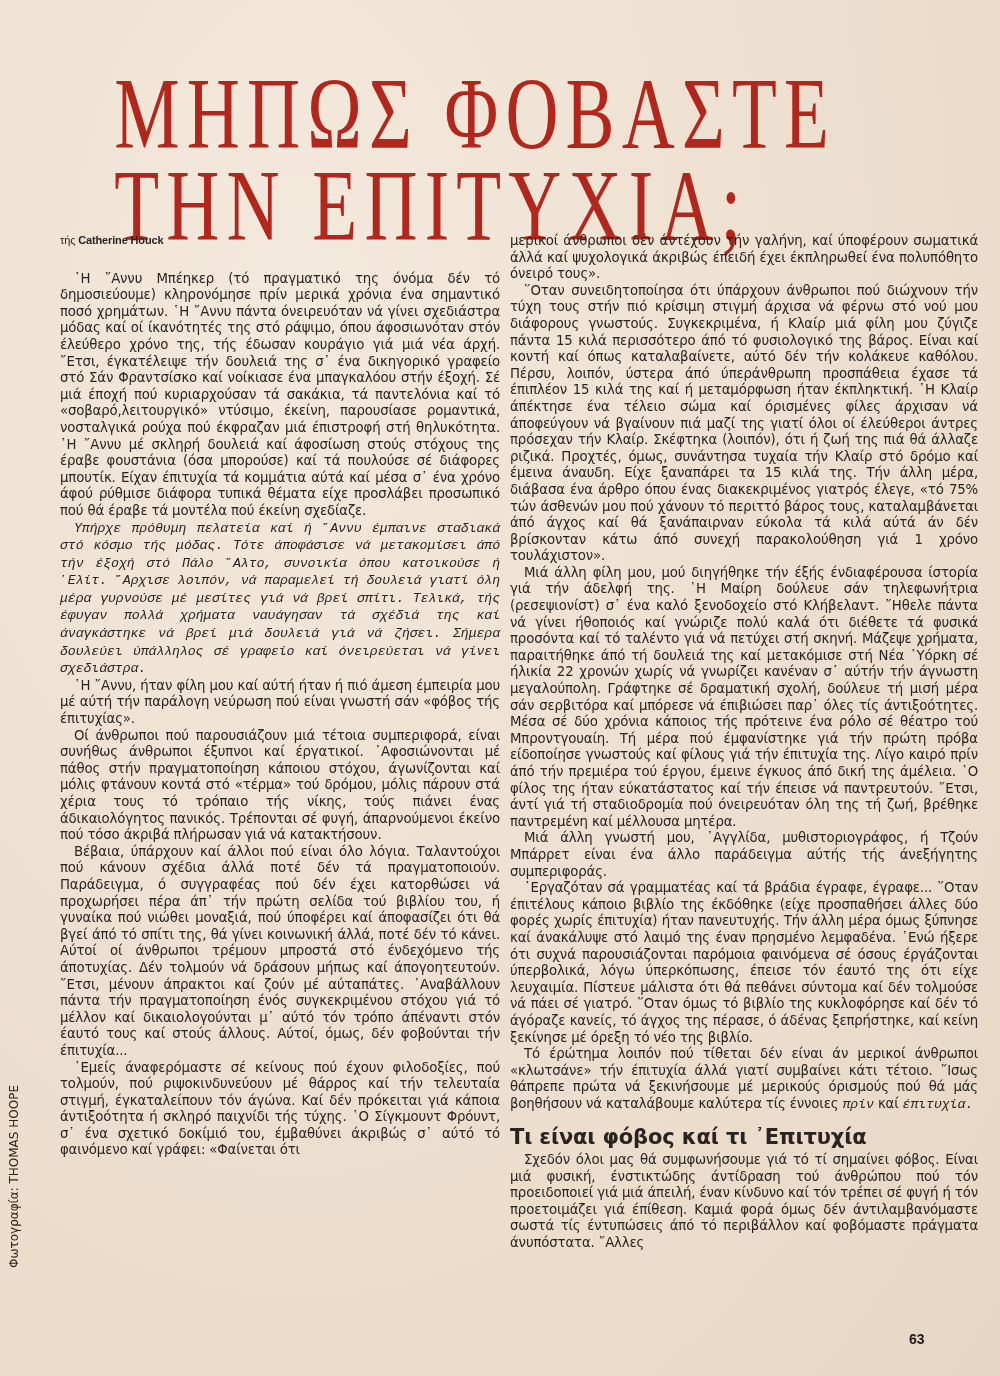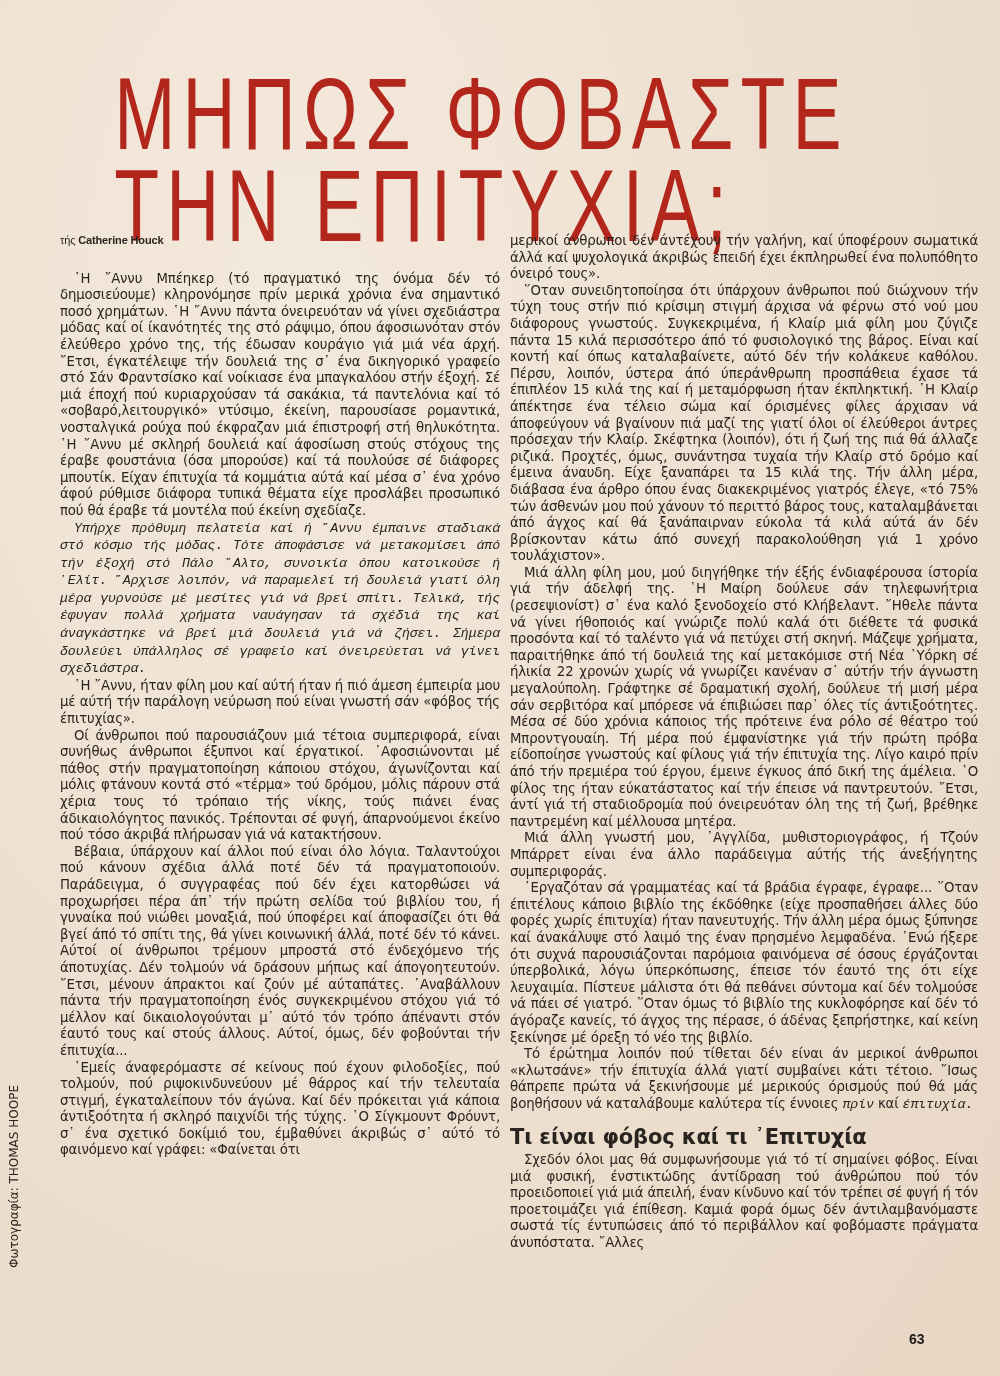--- a/index.html
+++ b/index.html
@@ -6,21 +6,21 @@
   body {
     width: 1000px; height: 1376px; overflow: hidden;
     background: #efe2d3;
     background-image: radial-gradient(ellipse at 30% 20%, #f3e9dc 0%, #eddfcf 55%, #e8d6c4 100%);
     position: relative;
     color: #2a2420;
   }
   .title {
     position: absolute; left: 0; top: 42px; width: 816px;
     text-align: right;
-    font-family: Liberation Sans, sans-serif;
+    font-family: Liberation Serif, serif;
     color: #b3261b;
     font-weight: normal;
     line-height: 1;
   }
   .title .line {
     display: block;
     font-size: 102px;
     letter-spacing: 10px;
     transform: scaleX(0.72);
     transform-origin: center;

